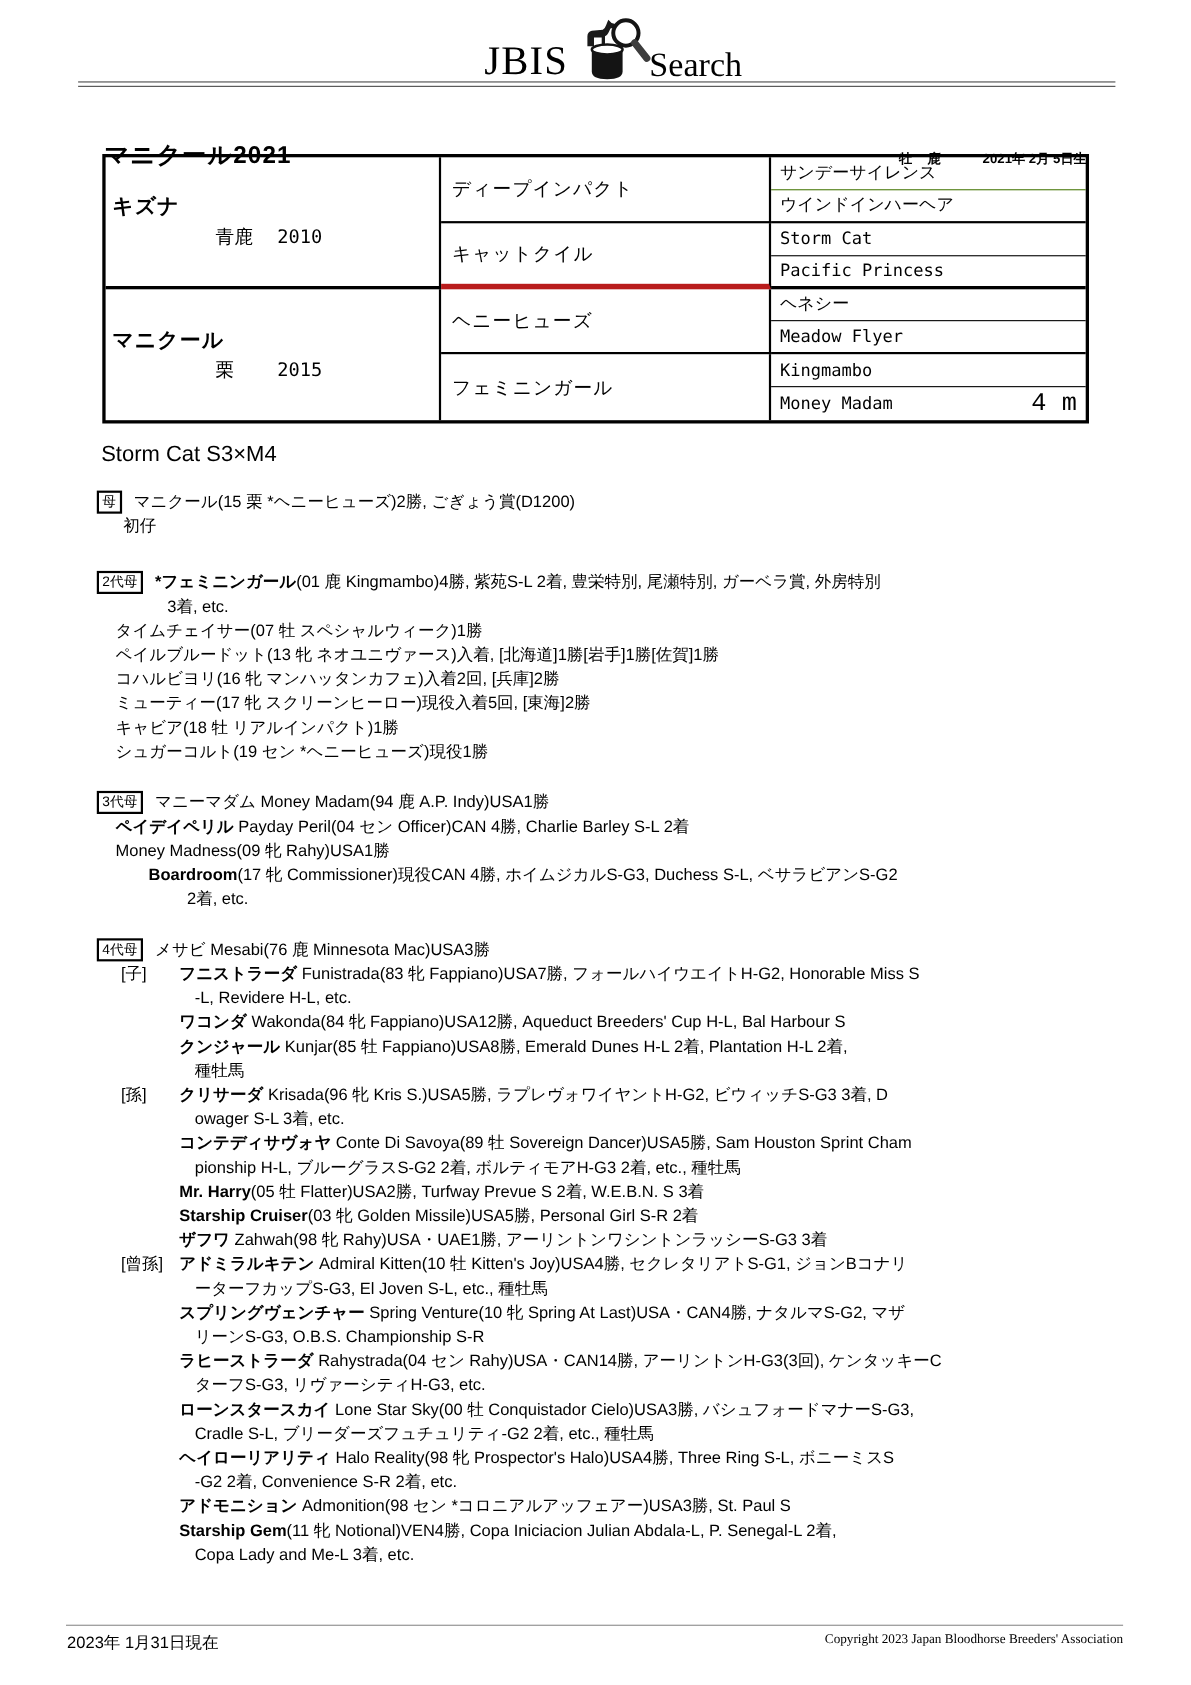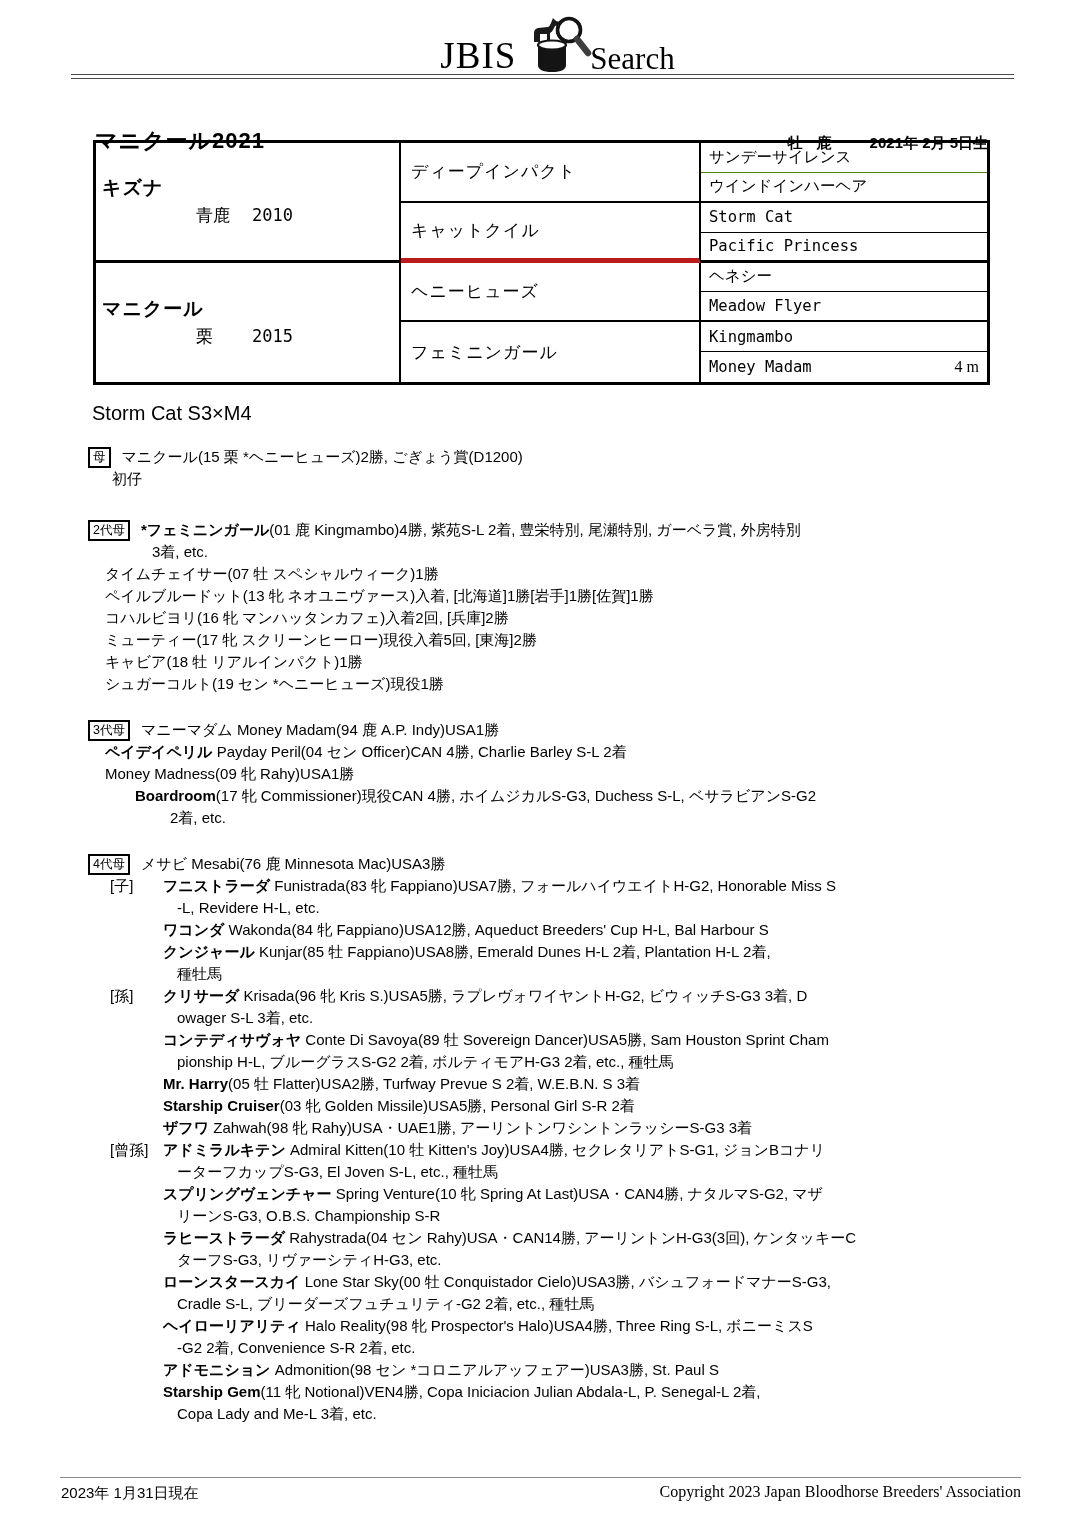--- a/index.html
+++ b/index.html
@@ -12,21 +12,21 @@
         display:flex;justify-content:center;align-items:flex-end;}
   .logo .jbis{font-family:"Liberation Serif",serif;font-size:37px;letter-spacing:1px;line-height:1;}
   .logo .search{font-family:"Liberation Serif",serif;font-size:31px;line-height:1;margin-left:-6px;}
   .logo svg{display:block;margin:0 2px -2px 6px;}
   .top-rule{position:absolute;left:71px;right:69px;top:74px;height:3px;
             border-top:1px solid #4a4a4a;border-bottom:1px solid #4a4a4a;}
   
   .title-row{position:absolute;top:103px;left:95px;right:95px;
              display:flex;justify-content:space-between;align-items:baseline;}
   .horse-title{font-size:22px;font-weight:bold;letter-spacing:1px;margin-top:23px;}
-  .birth-info{font-size:15px;font-weight:bold;}
+  .birth-info{font-size:12px;font-weight:bold;}
   .birth-info .coat{margin-left:14px;}
   .birth-info .birth{margin-left:38px;}
   
   .content{position:absolute;top:140px;left:0;width:100%;}
   .ptable{margin-left:93px;width:897px;height:245px;border:3px solid #000;box-sizing:border-box;
           display:grid;grid-template-columns:305px 300px 286px;grid-template-rows:repeat(8,1fr);
           font-family:"DejaVu Sans Mono","Liberation Mono",monospace;}
   .ptable>div{box-sizing:border-box;overflow:hidden;}
   .c-sire{grid-area:1/1/5/2;border-right:2px solid #000;border-bottom:3px solid #000;}
   .c-dam {grid-area:5/1/9/2;border-right:2px solid #000;}
@@ -37,21 +37,21 @@
   .c-dd{grid-area:7/2/9/3;border-right:2px solid #000;}
   .c-gp{display:flex;align-items:center;padding:0 6px 0 8px;font-size:15.5px;}
   .c-gp1{grid-area:1/3/2/4;border-bottom:1px solid #4d7c0f;}
   .c-gp2{grid-area:2/3/3/4;border-bottom:2px solid #000;}
   .c-gp3{grid-area:3/3/4/4;border-bottom:1px solid #000;}
   .c-gp4{grid-area:4/3/5/4;border-bottom:3px solid #000;}
   .c-gp5{grid-area:5/3/6/4;border-bottom:1px solid #000;}
   .c-gp6{grid-area:6/3/7/4;border-bottom:2px solid #000;}
   .c-gp7{grid-area:7/3/8/4;border-bottom:1px solid #000;}
   .c-gp8{grid-area:8/3/9/4;justify-content:space-between;}
-  .fam-num{font-family:Liberation Serif, serif;font-size:16px;padding-right:2px;}
+  .fam-num{font-family:Liberation Mono, monospace;font-size:23px;padding-right:2px;}
   .c-main{display:flex;flex-direction:column;justify-content:center;padding-left:6px;}
   .c-main .nm{font-family:"Liberation Sans",sans-serif;font-weight:bold;font-size:19px;letter-spacing:1px;}
   .c-main .dt{margin:3px 0 0 94px;font-size:17px;}
   .c-main .dt .coat{display:inline-block;min-width:56px;}
   
   .inbreed{margin:17px 0 0 92px;font-family:Liberation Sans, sans-serif;font-size:20px;}
   .sections{margin-left:88px;font-size:15px;line-height:22px;}
   .section{margin-top:24px;}
   .section:nth-child(1){margin-top:21px;}
   .section:nth-child(2){margin-top:29px;}
@@ -64,21 +64,21 @@
   .ind-foal{padding-left:24px;}
   .ind-child{padding-left:17px;}
   .ind-cont2{padding-left:64px;}
   .ind-grand{padding-left:47px;}
   .ind-cont3{padding-left:82px;}
   .ind-item{padding-left:75px;}
   .ind-itemcont{padding-left:89px;}
   
   .footer-rule{position:absolute;left:60px;right:62px;top:1477px;border-top:1px solid #8a8a8a;}
   .footer-date{position:absolute;left:61px;top:1484px;font-size:15px;}
-  .footer-copy{position:absolute;right:62px;top:1483px;font-family:"Liberation Serif",serif;font-size:16px;}
+  .footer-copy{position:absolute;right:62px;top:1483px;font-family:"Liberation Serif",serif;font-size:12px;}
 </style>
 </head>
 <body>
 
 <div class="logo">
   <span class="jbis">JBIS</span>
   <svg width="72" height="62" viewBox="0 0 72 62" aria-hidden="true">
 
     <path d="M12,28 L12,19 Q12,15 16,14 L26,13 Q28,12 29,9 L31,4 L34,7 L38,8 L37,11 L33,12 L31,16 Q30,18 28,19 L28,28 L25,28 L25,20 L18,20 L18,28 Z" fill="#1a1a1a"></path>
 

